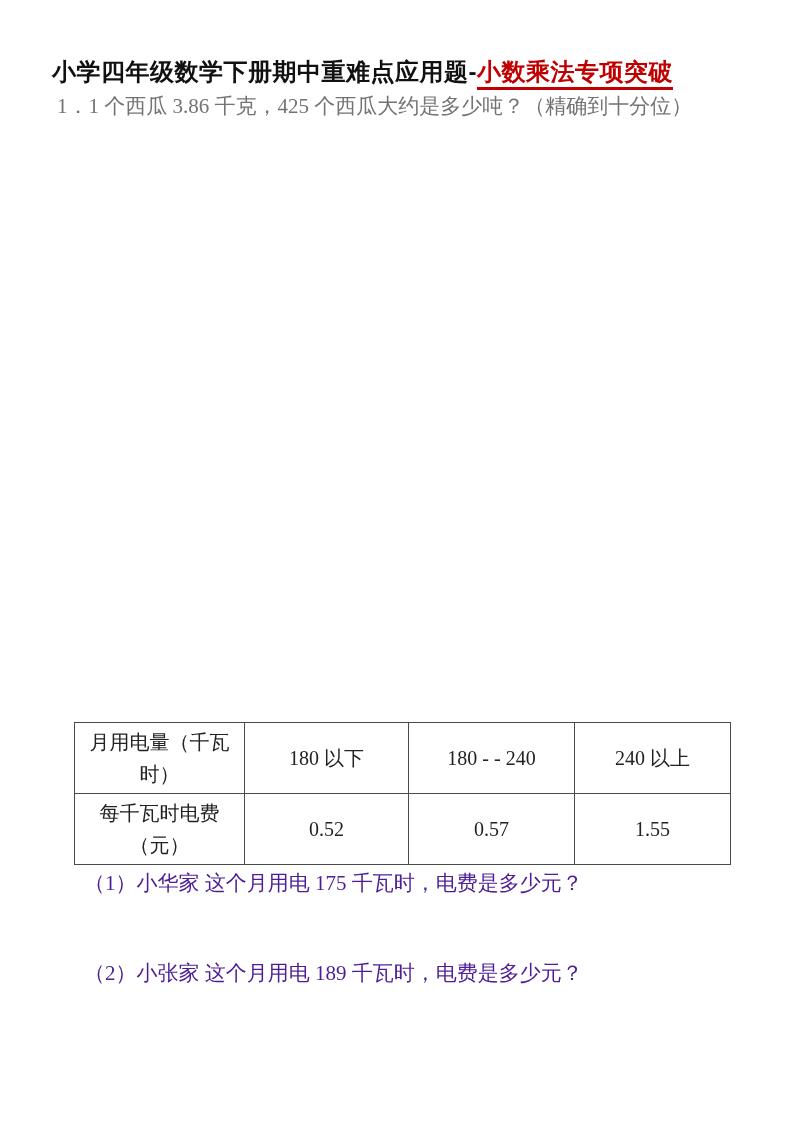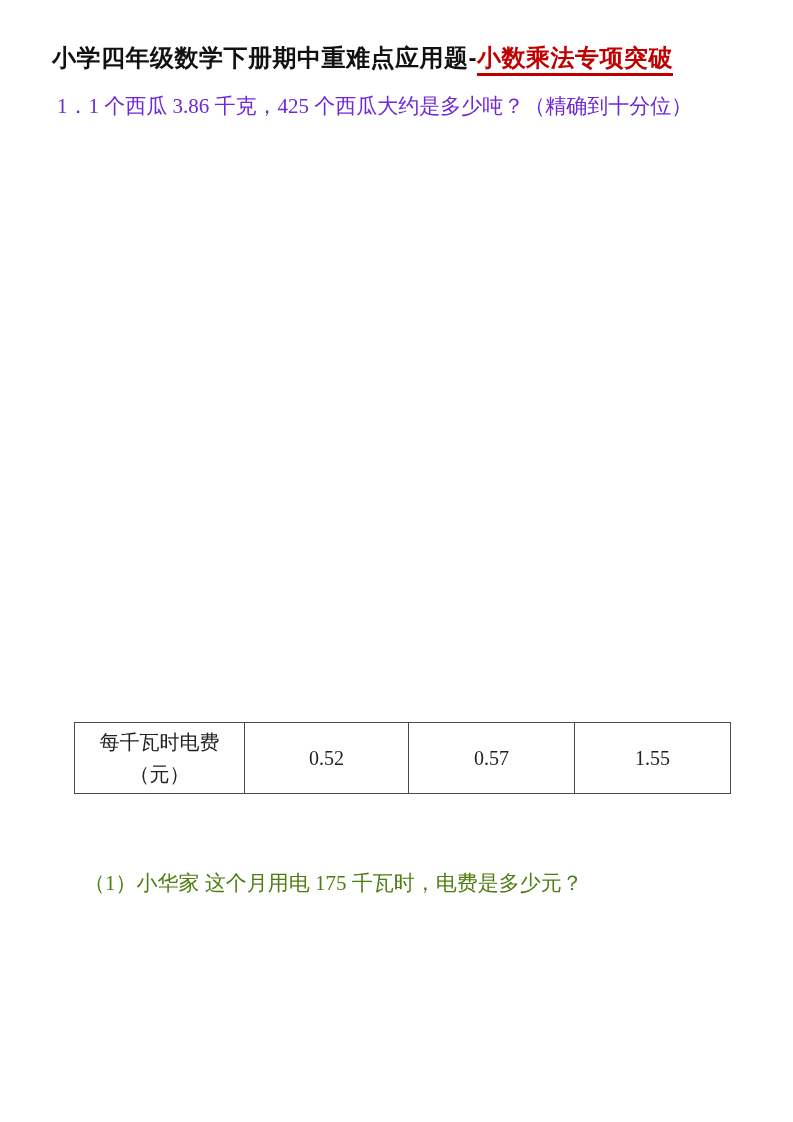--- a/index.html
+++ b/index.html
@@ -10,42 +10,42 @@
     color: #1e1e1e;
   }
   .page {
     position: relative;
     width: 793px; height: 1122px;
     background: #ffffff;
     overflow: hidden;
   }
   .title {
     position: absolute;
-    top: 42px; left: 0;
+    top: 56px; left: 0;
     width: 725px;
     text-align: center;
     font-family: "Liberation Sans", "DejaVu Sans", sans-serif;
     font-weight: 700;
     font-size: 24px;
     letter-spacing: 0.5px;
     color: #111111;
     white-space: nowrap;
   }
   .title .highlight {
     border-bottom: 3px solid #c00000;
     padding-bottom: 2px;
   }
   .q {
     position: absolute;
     left: 57px;
     width: 694px;
     font-size: 21px;
     line-height: 42px;
     text-align: justify;
-    color: #6d28d9;
+    color: #737373;
   }
   .q1 { top: 85px; }
   .q2 { top: 195px; }
   .q3 { top: 380px; }
   .q4 { top: 555px; }
   .q5 { top: 681px; }
   .rate-table {
     position: absolute;
     top: 722px; left: 74px;
     border-collapse: collapse;
@@ -64,45 +64,52 @@
   .col-label { width: 170px; }
   .col-a { width: 164px; }
   .col-b { width: 166px; }
   .col-c { width: 156px; }
   .sub {
     position: absolute;
     left: 84px;
     width: 670px;
     font-size: 21px;
     line-height: 42px;
-    color: #4d7c0f;
+    color: #4c1d95;
   }
   .s1 { top: 862px; }
   .s2 { top: 952px; }
 </style>
 </head>
 <body>
 
 <div class="page">
 
   <h1 class="title"><span>小学四年级数学下册期中重难点应用题-</span><span class="highlight" style="color: rgb(192, 0, 0); border-bottom-color: rgb(192, 0, 0);">小数乘法专项突破</span></h1>
 
   <p class="q q1">1．1 个西瓜 3.86 千克，425 个西瓜大约是多少吨？（精确到十分位）</p>
 
 
 
 
 
   <table class="rate-table">
     <tbody>
+        <tr>
+      <td class="col-label">月用电量（千瓦时）</td>
+      <td class="col-a">180 以下</td>
+      <td class="col-b">180 - - 240</td>
+      <td class="col-c">240 以上</td>
+    </tr>
     <tr>
       <td class="col-label">每千瓦时电费（元）</td>
       <td class="col-a">0.52</td>
       <td class="col-b">0.57</td>
       <td class="col-c">1.55</td>
     </tr>
   </tbody>
     </table>
 
   <p class="sub s1">（1）小华家 这个月用电 175 千瓦时，电费是多少元？</p>
 
+  <p class="sub s2">（2）小张家 这个月用电 189 千瓦时，电费是多少元？</p>
 
 </div>
 
 </body></html>

